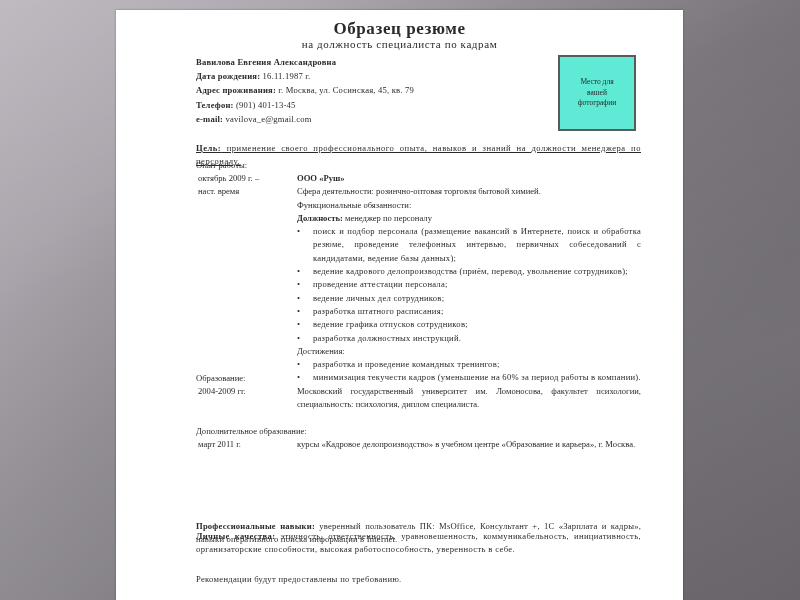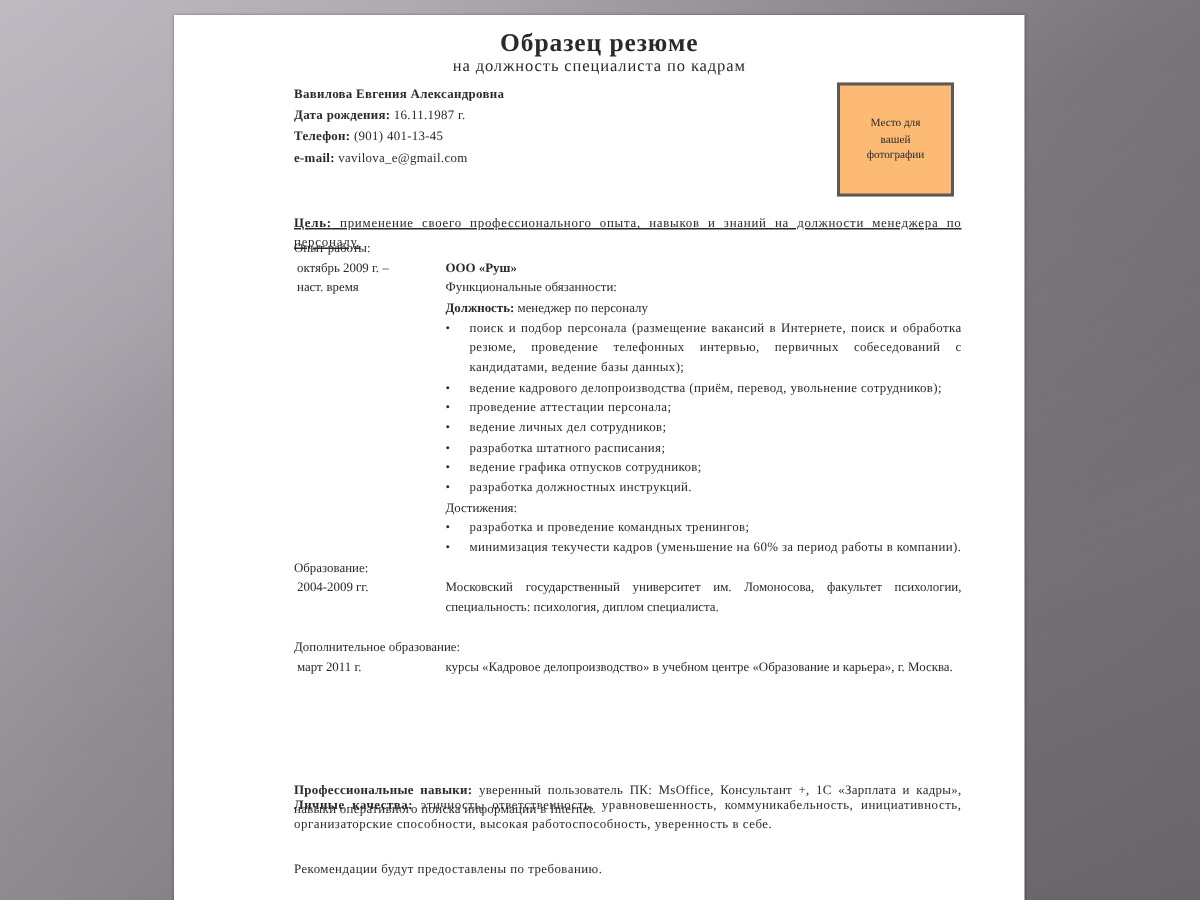--- a/index.html
+++ b/index.html
@@ -26,21 +26,21 @@
   }
   .subtitle {
     position: absolute; top: 28px; left: 0; width: 567px; text-align: center;
     font-weight: normal; font-size: 11px; letter-spacing: 0.6px;
   }
   .block { position: absolute; left: 80px; right: 42px; }
   .b { font-weight: bold; }
   .personal { top: 45px; line-height: 14.2px; letter-spacing: 0.2px; }
   .photo {
     position: absolute; left: 442px; top: 45px; width: 78px; height: 76px;
-    background: #fdba74; border: 2px solid #5a5a5a; box-sizing: border-box;
+    background: #5eead4; border: 2px solid #5a5a5a; box-sizing: border-box;
     display: flex; align-items: center; justify-content: center; text-align: center;
     font-size: 7.5px; line-height: 10.5px; color: #2a2a2a;
   }
   .goal { top: 132px; text-align: justify; letter-spacing: 0.5px; text-decoration: underline; }
   .section-h { font-weight: normal; }
   .exp-h { top: 149px; }
   .row { position: absolute; left: 80px; right: 42px; }
   .left-col { position: absolute; left: 2px; width: 100px; }
   .right-col { position: absolute; left: 101px; right: 0; }
   .exp { top: 162px; }
@@ -61,20 +61,21 @@
 
 <div class="sheen"></div>
 
 <div class="page">
   <div class="title">Образец резюме</div>
   <div class="subtitle">на должность специалиста по кадрам</div>
 
   <div class="block personal">
     <div class="b">Вавилова Евгения Александровна</div>
     <div><span class="b">Дата рождения:</span><span> 16.11.1987 г.</span></div>
+    <div><span class="b">Адрес проживания:</span><span> г. Москва, ул. Сосинская, 45, кв. 79</span></div>
     <div><span class="b">Телефон:</span><span>  (901) 401-13-45</span></div>
     <div><span class="b">e-mail:</span><span> vavilova_e@gmail.com</span></div>
   </div>
 
   <div class="photo">
     <span style="display:block;width:50px;">Место для вашей фотографии</span>
   </div>
 
   <div class="block goal">
     <span class="b">Цель:</span><span> применение своего профессионального опыта, навыков и знаний на должности менеджера по персоналу.</span>
@@ -82,20 +83,21 @@
 
   <div class="block exp-h section-h">Опыт работы:</div>
 
   <div class="row exp">
     <div class="left-col">
       <div>октябрь 2009 г. –</div>
       <div>наст. время</div>
     </div>
     <div class="right-col">
       <div class="b">ООО «Руш»</div>
+      <div>Сфера деятельности: розинчно-оптовая торговля бытовой химией.</div>
       <div>Функциональные обязанности:</div>
       <div><span class="b">Должность:</span><span> менеджер по персоналу</span></div>
       <ul class="bul">
         <li>поиск и подбор персонала (размещение вакансий в Интернете, поиск и обработка резюме, проведение телефонных интервью, первичных собеседований с кандидатами, ведение базы данных);</li>
         <li>ведение кадрового делопроизводства (приём, перевод, увольнение сотрудников);</li>
         <li>проведение аттестации персонала;</li>
         <li>ведение личных дел сотрудников;</li>
         <li>разработка штатного расписания;</li>
         <li>ведение графика отпусков сотрудников;</li>
         <li>разработка должностных инструкций.</li>

